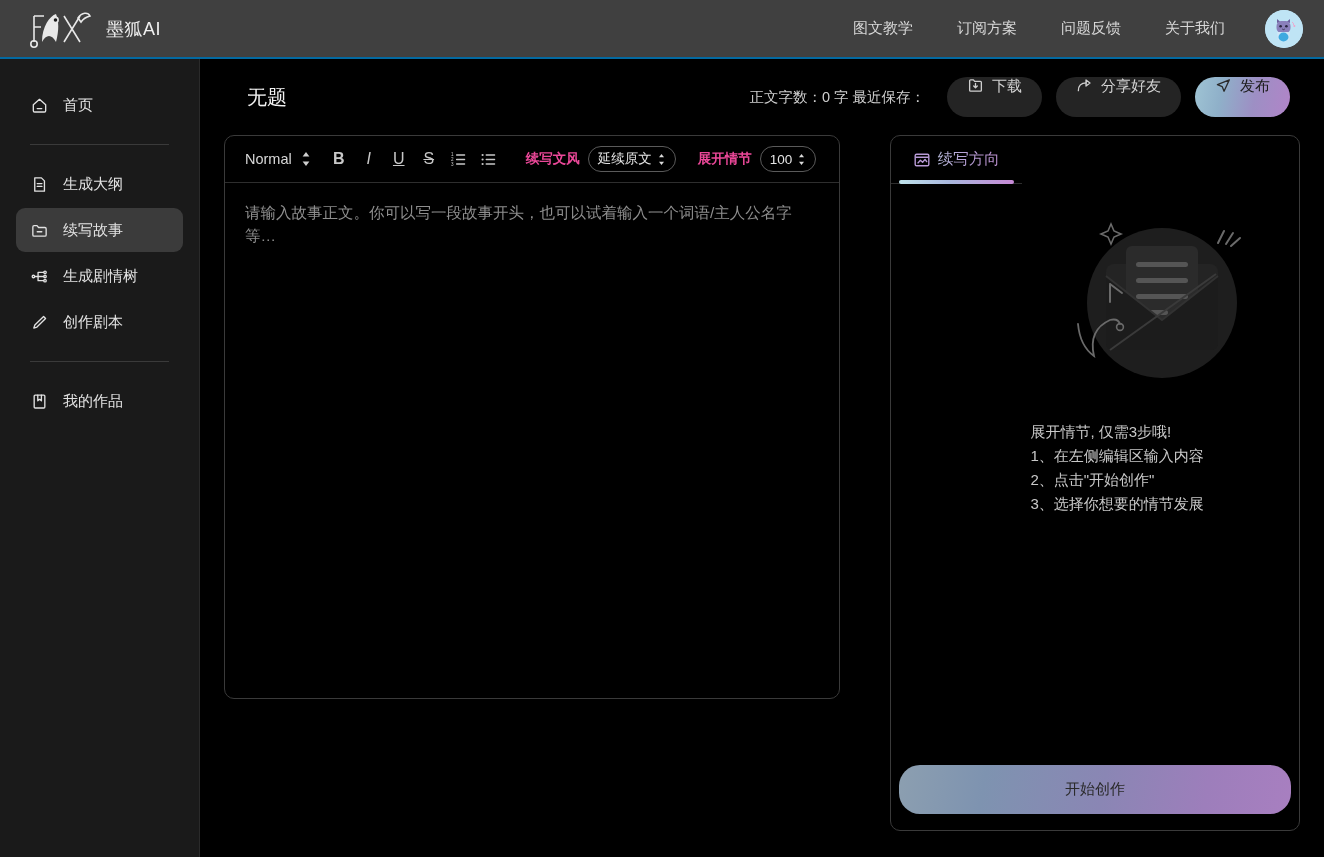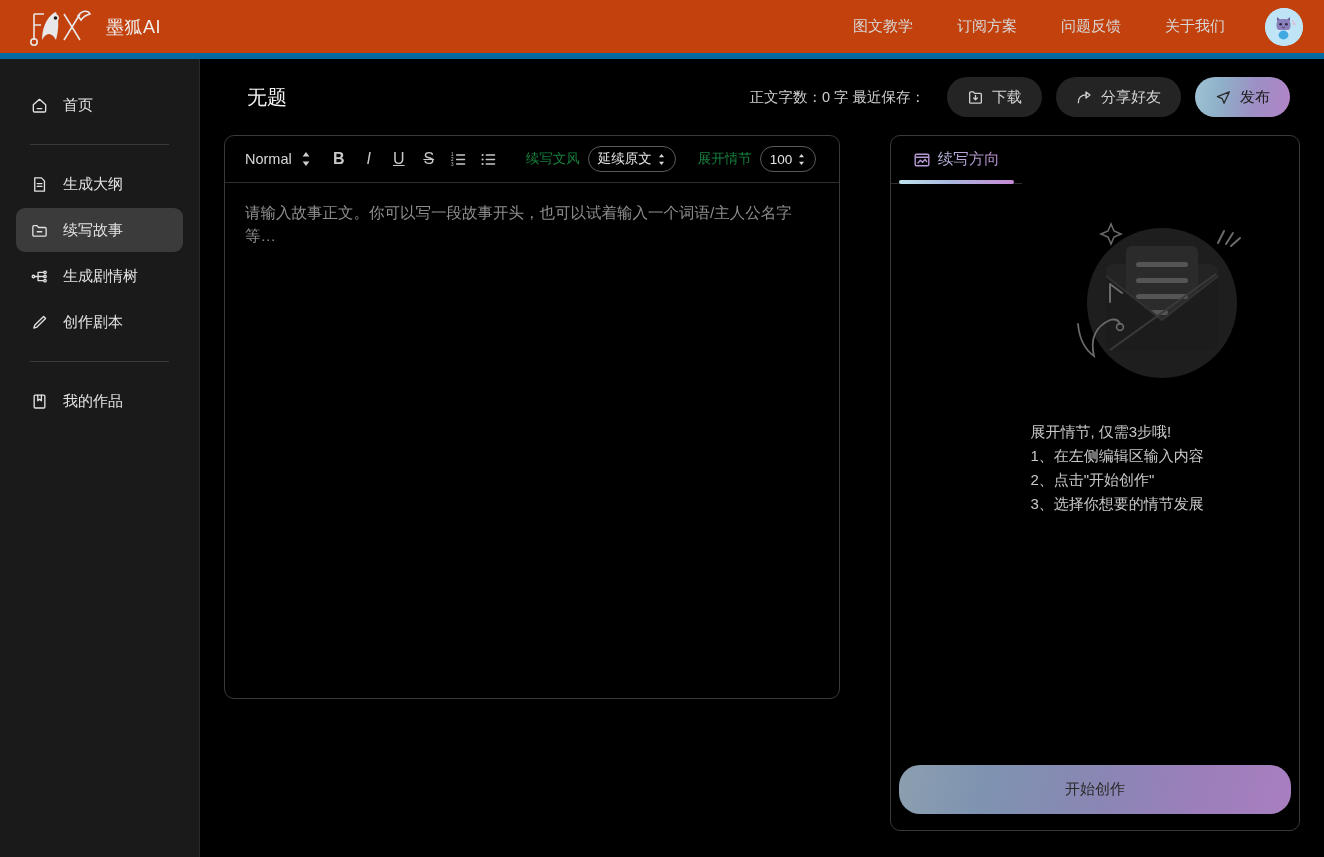--- a/index.html
+++ b/index.html
@@ -7,22 +7,22 @@
     width: 1324px; height: 857px;
     background: #000;
     font-family: "Liberation Sans", "DejaVu Sans", sans-serif;
     overflow: hidden;
   }
 
   
   .topbar {
     position: absolute; left: 0; top: 0;
     width: 1324px; height: 59px;
-    background: #c2410c;
-    border-bottom: 6px solid #0369a1;
+    background: #404040;
+    border-bottom: 2px solid #0369a1;
     display: flex; align-items: center;
   }
   .brand { display: flex; align-items: center; margin-left: 26px; gap: 10px; }
   .brand-logo { width: 70px; height: 42px; display: block; }
   .brand-name { color: #f0f0f0; font-size: 18px; letter-spacing: .5px; }
 
   .topnav { margin-left: auto; display: flex; align-items: center; gap: 0; }
   .topnav-item {
     color: #d8d8d8; font-size: 15px; padding: 8px 22px; cursor: pointer;
     white-space: nowrap;
@@ -61,21 +61,21 @@
   .main-head {
     height: 76px; display: flex; align-items: center; padding: 0 25px;
   }
   .doc-title { color: #f2f2f2; font-size: 20px; margin-left: 22px; }
   .doc-meta {
     margin-left: auto; margin-right: 22px;
     color: #cfcfcf; font-size: 14.5px; white-space: nowrap;
   }
   .head-actions { display: flex; align-items: center; gap: 14px; margin-right: 9px; }
   .btn {
-    height: 40px; border-radius: 20px; display: flex; align-items: center;
+    height: 40px; border-radius: 20px; display: flex; align-items: flex-start;
     gap: 8px; padding: 0 20px; font-size: 15px; cursor: pointer; white-space: nowrap;
     border: none;
   }
   .btn-dark { background: #242424; color: #d2d2d2; }
   .btn-grad {
     background: linear-gradient(100deg, #9fc4d4 0%, #8fb0c9 28%, #9d8fc4 62%, #b184c8 100%);
     color: #1c1c1c; font-weight: 500;
   }
   .btn svg { width: 17px; height: 17px; display: block; }
 
@@ -92,21 +92,21 @@
     display: flex; align-items: center; padding: 0 14px; gap: 0;
   }
   .tb-normal { color: #d8d8d8; font-size: 14.5px; padding: 0 6px; cursor: pointer; }
   .tb-stepper { width: 16px; height: 22px; margin-right: 10px; cursor: pointer; display:block; color:#cfcfcf; }
   .tb-btn {
     width: 30px; height: 30px; display: flex; align-items: center; justify-content: center;
     color: #c8c8c8; font-size: 16px; cursor: pointer; border-radius: 4px;
   }
   .tb-btn svg { width: 17px; height: 17px; display: block; }
   .tb-gap { width: 18px; }
-  .tb-label { color: #15803d; font-size: 13.5px; margin: 0 8px 0 4px; white-space: nowrap; }
+  .tb-label { color: #ec4899; font-size: 13.5px; margin: 0 8px 0 4px; white-space: nowrap; font-weight: bold; }
   .tb-select {
     display: flex; align-items: center; gap: 5px;
     border: 1px solid #5a5a5a; border-radius: 14px;
     height: 26px; padding: 0 9px; color: #e4e4e4; font-size: 13.5px;
     cursor: pointer; white-space: nowrap;
   }
   .tb-select svg { width: 9px; height: 13px; display: block; flex: 0 0 auto; }
 
   .editor-body { flex: 1; padding: 18px 20px; }
   .editor-placeholder {

